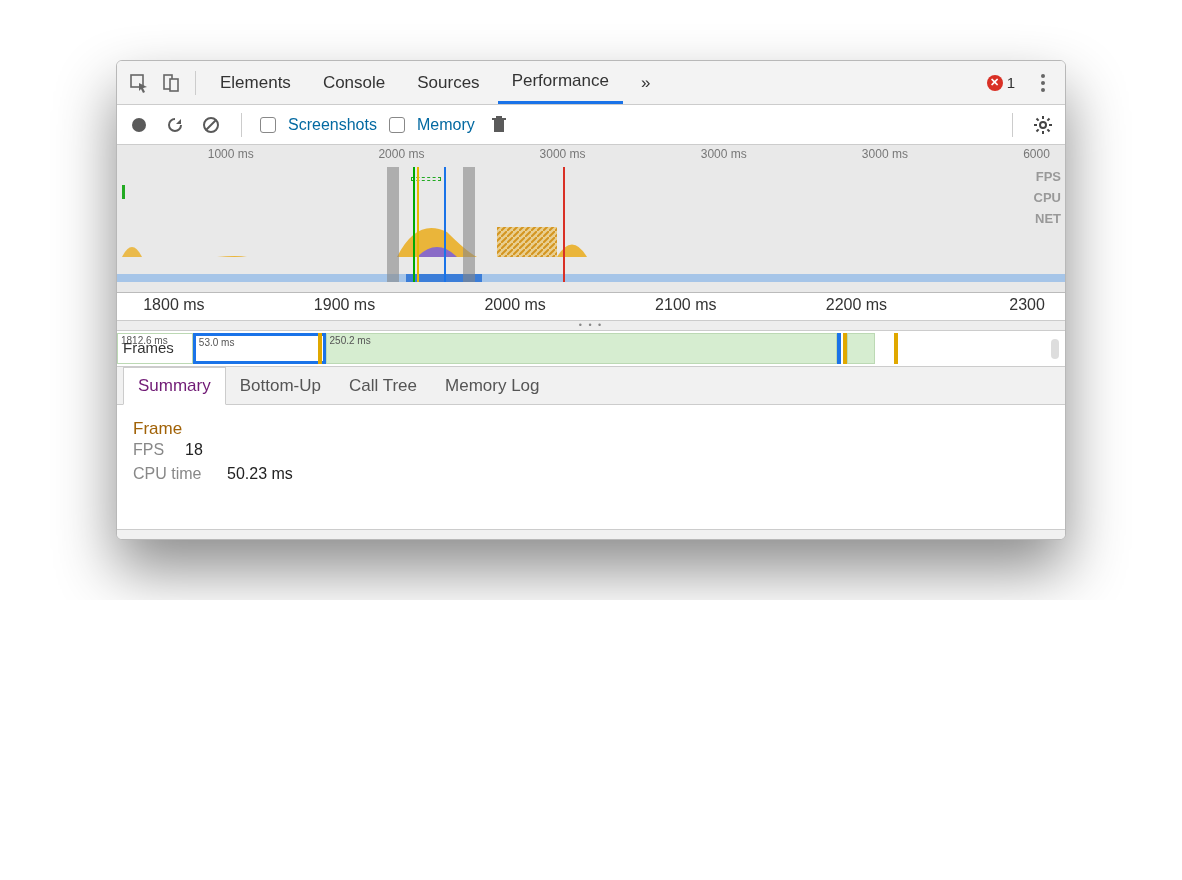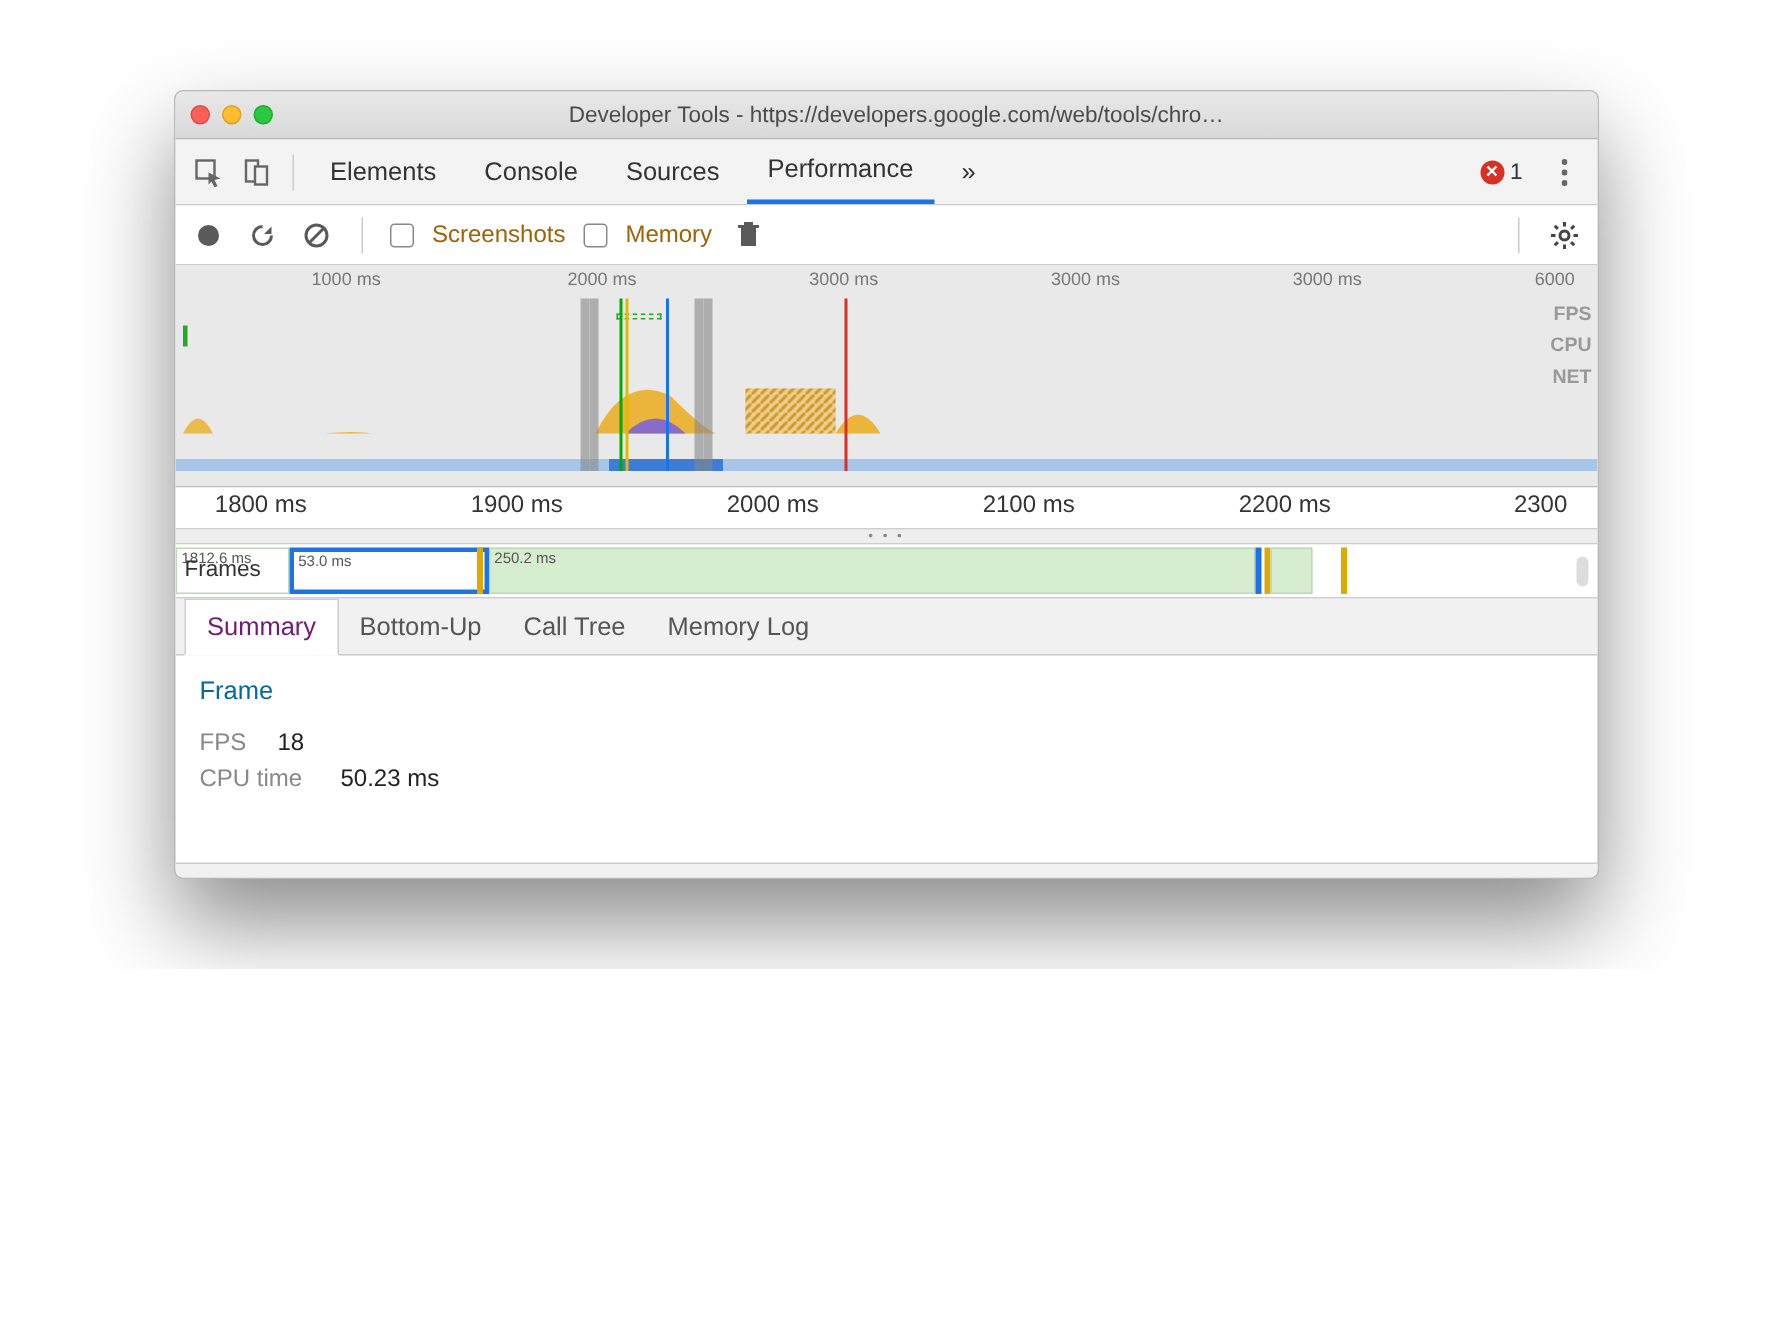--- a/index.html
+++ b/index.html
@@ -59,21 +59,21 @@
 
   
   .toolbar {
     height: 40px;
     border-bottom: 1px solid #ccc;
     display:flex;
     align-items:center;
     padding: 0 10px;
     gap: 12px;
     background:#fff;
-    font-size:16px; color:#a16207;
+    font-size:16px; color:#0369a1;
   }
   .toolbar .icon-btn { width:24px; height:24px; display:flex; align-items:center; justify-content:center; color:#5a5a5a; }
   .cbx { width:16px; height:16px; border:1px solid #888; border-radius:3px; background:#fff; }
 
   
   .overview {
     position: relative;
     height: 148px;
     background: #e9e9e9;
     border-bottom: 1px solid #bbb;
@@ -109,42 +109,34 @@
   .frame-block.selected { border:3px solid #1a73e8; background:#fff; }
   .frame-vbar { position:absolute; top:2px; bottom:2px; width:4px; }
 
   
   .detail-tabs { height:38px; background:#f1f1f1; border-bottom:1px solid #ccc; display:flex; align-items:flex-end; padding:0 6px; gap:0; font-size:17px; color:#555; }
   .dtab { padding: 8px 14px; cursor:pointer; }
   .dtab.active { background:#fff; border:1px solid #ccc; border-bottom:1px solid #fff; margin-bottom:-1px; color:#701a75;}
 
   
   .summary { padding: 14px 16px 40px; font-size:16px; color:#333; }
-  .summary h3 { font-size:17px; font-weight:400; margin-bottom:16px; color:#0369a1; }
+  .summary h3 { font-size:17px; font-weight:400; margin-bottom:2px; color:#a16207; }
   .summary .row { display:flex; gap:12px; margin-bottom:6px; }
   .summary .row .k { color:#888; min-width:82px; }
   .summary .row .v { color:#222; }
 
   .footer-bar { height:10px; background:#f1f1f1; border-top:1px solid #ccc; }
 
   svg { display:block; }
 </style>
 </head>
 <body>
 
 <div class="window">
 
-  <div class="titlebar">
-    <div class="traffic">
-      <span class="close"></span>
-      <span class="min"></span>
-      <span class="max"></span>
-    </div>
-    <div class="title-text">Developer Tools - https://developers.google.com/web/tools/chro…</div>
-  </div>
 
   <div class="tabrow">
     <div class="icon-btn">
       <svg width="20" height="20" viewBox="0 0 20 20">
           <rect x="2" y="2" width="12" height="12" fill="none" stroke="#666" stroke-width="1.6"></rect>
           <path d="M10 10 L18 14 L14 15 L16 19 L14 20 L12 16 L10 18 Z" fill="#666"></path>
         </svg>
     </div>
     <div class="icon-btn">
       <svg width="20" height="20" viewBox="0 0 20 20">

